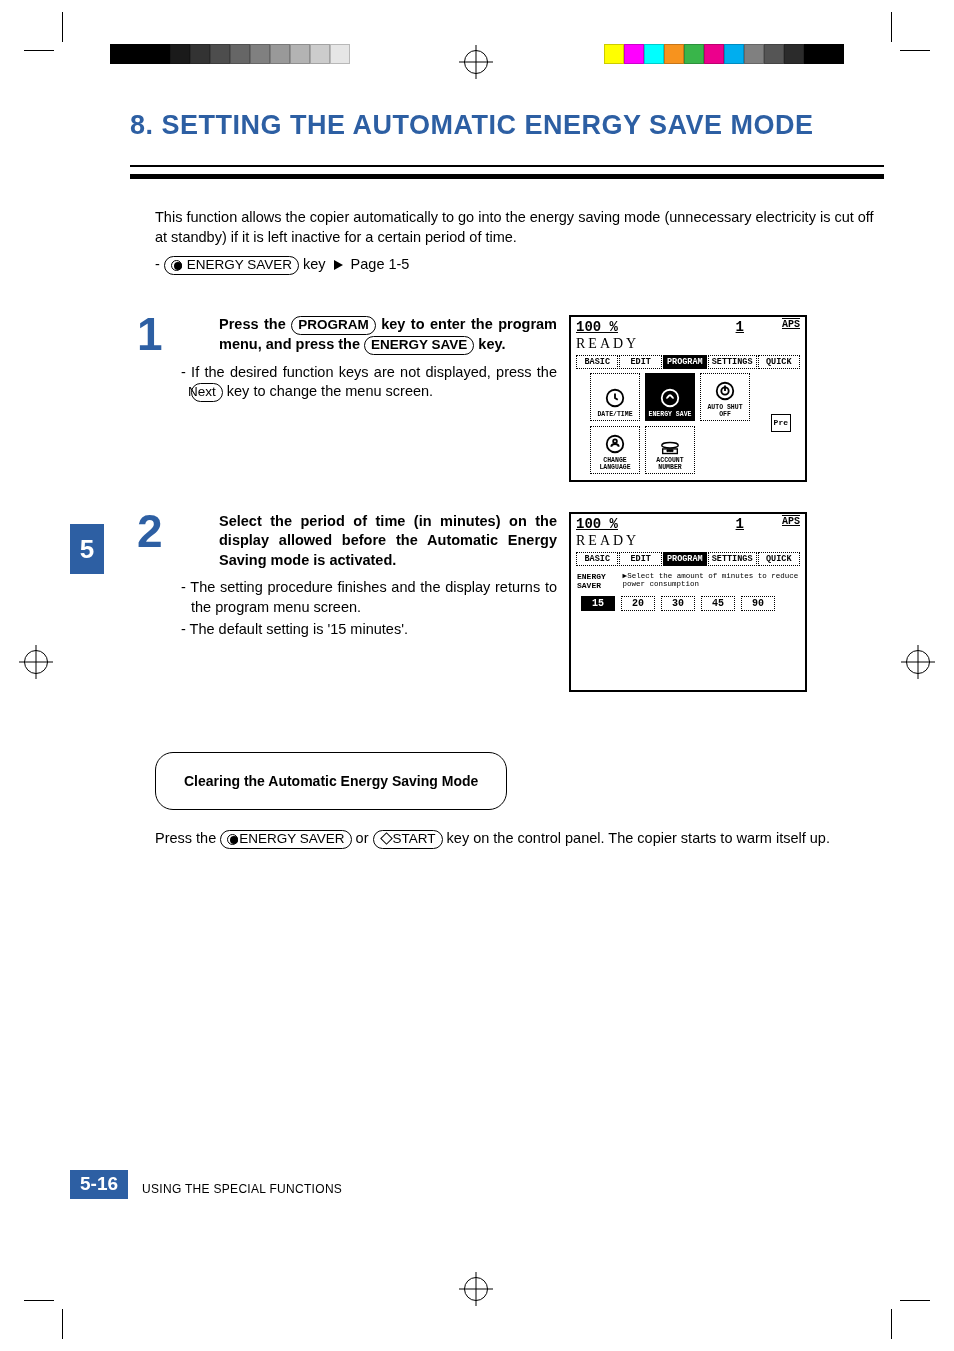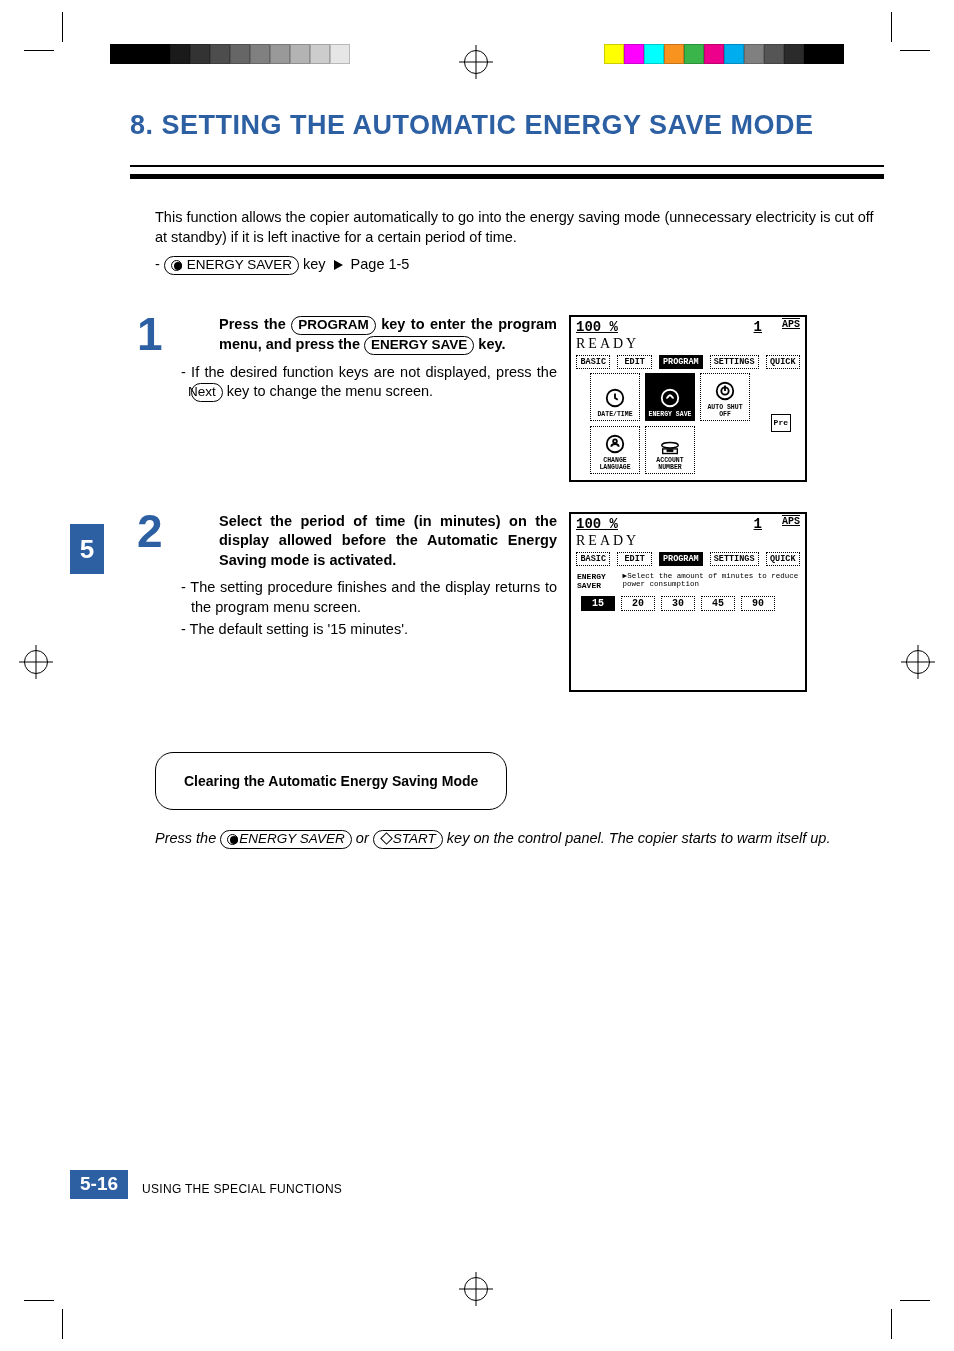--- a/index.html
+++ b/index.html
@@ -101,35 +101,35 @@
   .screen {
     width: 238px;
     border: 2px solid #000;
     font-family: "Courier New", monospace;
     font-size: 10px;
     padding-bottom: 6px;
   }
   .screen-header {
     display: flex;
     padding: 2px 5px 1px;
-    gap: 20px;
+    gap: 38px;
     font-size: 14px;
     font-weight: bold;
   }
   .screen-header .pct { text-decoration: underline; }
   .screen-header .aps { text-decoration: underline overline; font-size: 10px; text-align: center;}
   .screen-ready {
     font-family: serif;
     letter-spacing: 3px;
     font-size: 14px;
     padding: 0 5px 3px;
   }
   .screen-tabs {
     display: flex;
-    gap: 7px;
+    gap: 1px;
     padding: 0 5px;
     margin-bottom: 4px;
   }
   .screen-tabs span {
     border: 1.5px dotted #000;
     font-size: 8.5px;
     font-weight: bold;
     padding: 1px 3px;
     flex: 1;
     text-align: center;
@@ -200,21 +200,20 @@
     display: inline-block;
     padding: 20px 28px;
     font-size: 14px;
     font-weight: bold;
   }
   .closing-text {
     margin-left: 85px;
     margin-top: 18px;
     font-size: 14.5px;
     line-height: 1.4;
-    font-style: italic;
   }
   .footer {
     position: absolute;
     left: 70px;
     top: 1170px;
     display: flex;
     align-items: flex-end;
     gap: 14px;
   }
   .footer .pgnum {

